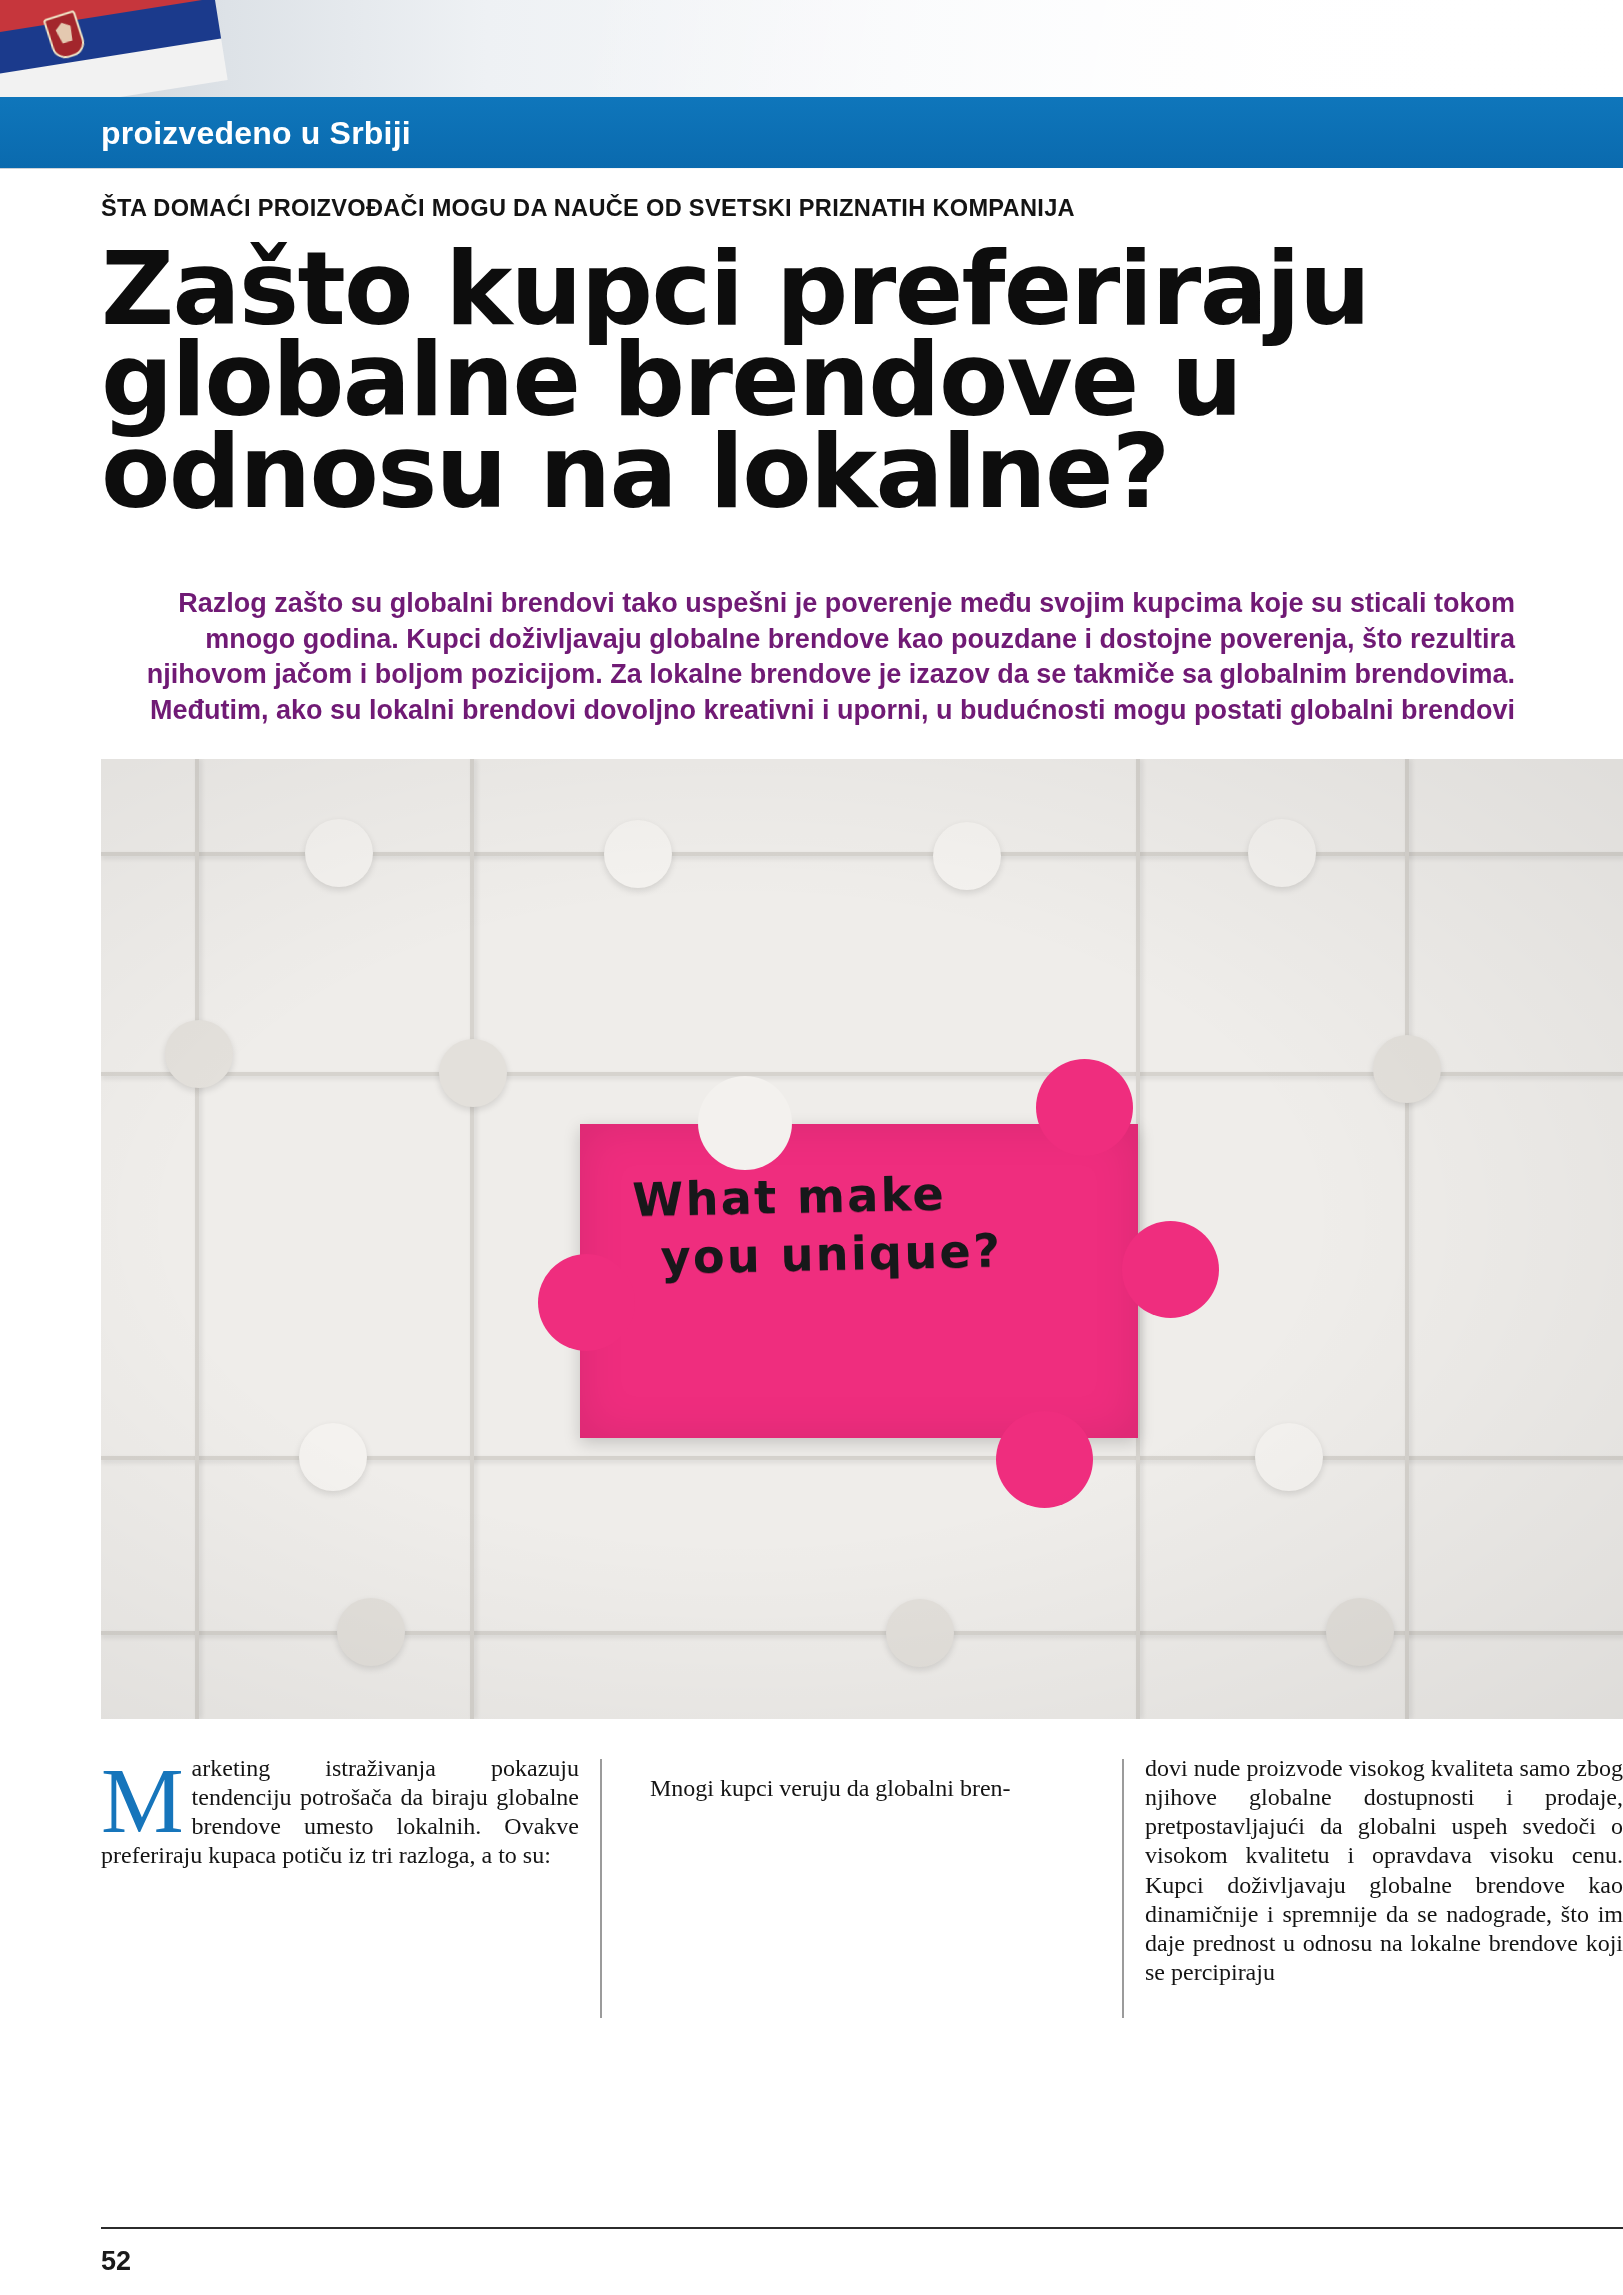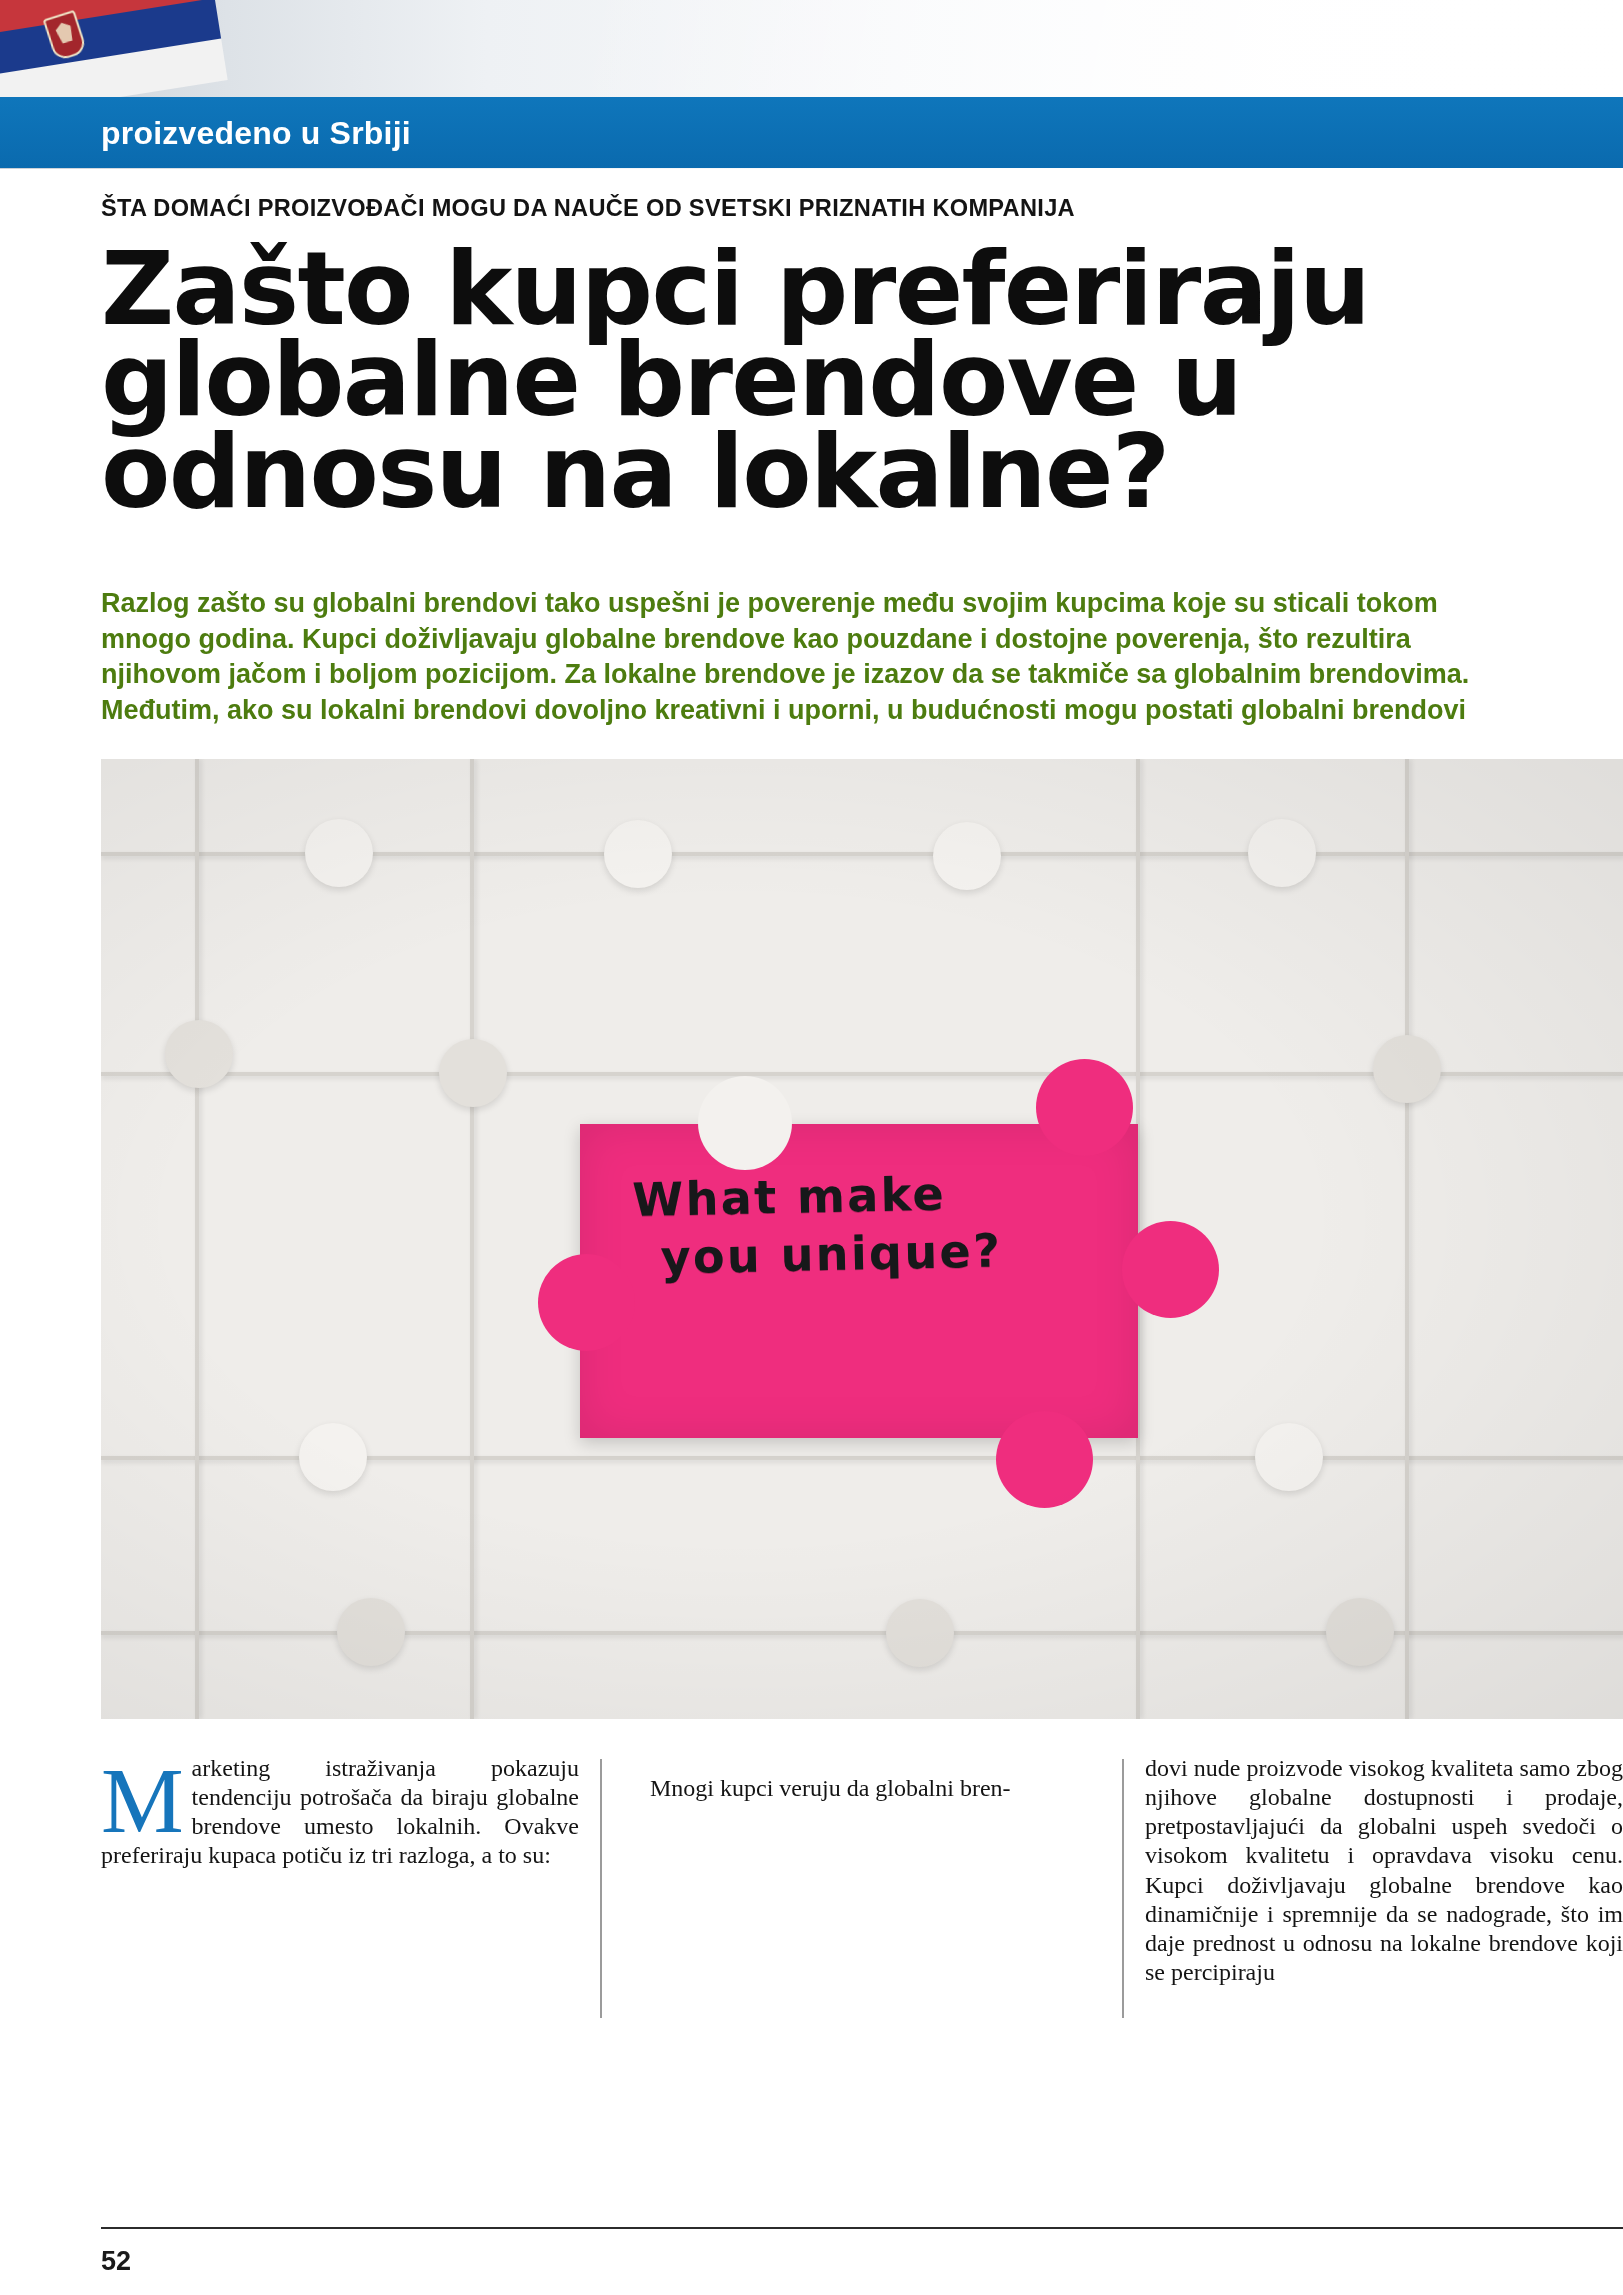--- a/index.html
+++ b/index.html
@@ -103,21 +103,22 @@
     font-family: "DejaVu Sans", sans-serif;
   }
   .headline span { display: block; }
 
   .standfirst {
     margin-top: 36px;
     width: 1414px;
     font-size: 27px;
     line-height: 1.325;
     font-weight: 700;
-    color: #4d7c0f;
+    color: #701a75;
+    text-align: right;
   }
 
   
   .photo {
     position: relative;
     margin-top: 30px;
     width: 1524px;
     height: 960px;
     background: #e9e7e4;
     overflow: hidden;

